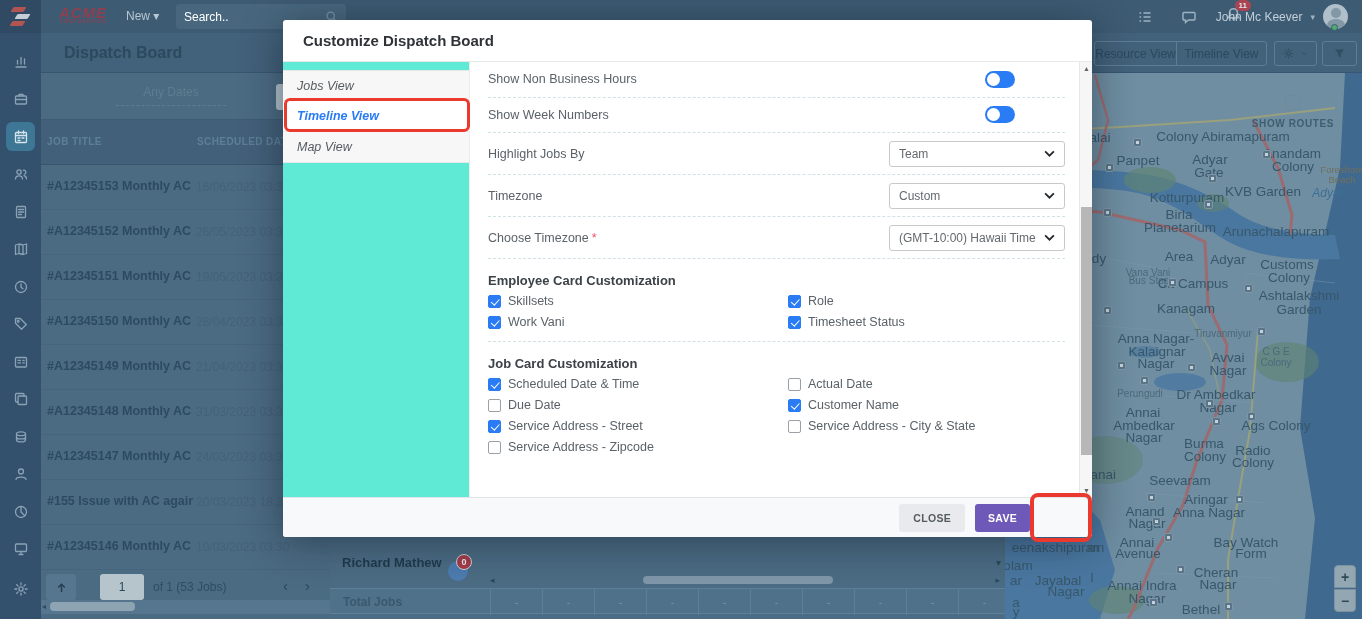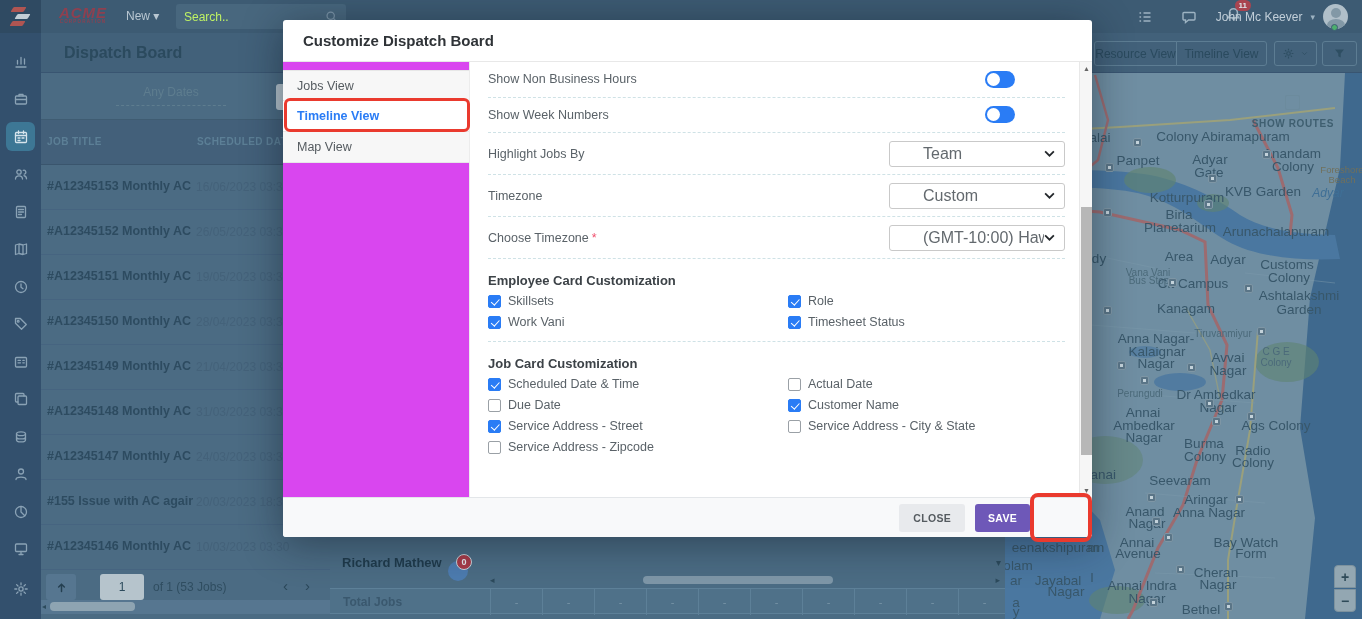--- a/index.html
+++ b/index.html
@@ -8,21 +8,21 @@
 
   
   #topbar { position:absolute; left:0; top:0; width:1362px; height:33px; background:#3d5b73; z-index:5; }
   #logo-tile { position:absolute; left:0; top:0; width:41px; height:33px; background:#2f4a62; }
   .lz { position:absolute; transform:skewX(-32deg); border-radius:1px; }
   #acme { position:absolute; left:52px; top:4px; width:62px; text-align:center; }
   #acme .big { font-size:15px; font-weight:bold; color:#8e4050; letter-spacing:1px; font-style:italic; }
   #acme .sub { font-size:4.5px; font-weight:bold; color:#8e4050; letter-spacing:1.2px; margin-top:-2px; }
   #new-btn { position:absolute; left:126px; top:9px; font-size:12px; color:#b9c7d2; }
   #searchbox { position:absolute; left:176px; top:4px; width:170px; height:25px; background:#48677e; border-radius:3px; display:flex; align-items:center; padding:0 8px; justify-content:space-between; }
-  #searchbox .ph { font-size:12px; color:#bef264; }
+  #searchbox .ph { font-size:12px; color:#ffffff; }
   .hicon { color:#9db3c2; }
   #icons-right { position:absolute; right:120px; top:0; height:33px; display:flex; align-items:center; gap:28px; }
   #bell-wrap { position:relative; }
   #bell-badge { position:absolute; top:-6px; right:-9px; background:#a94450; color:#dfe7ec; font-size:8px; font-weight:bold; border-radius:7px; padding:1px 4px; }
   #user-area { position:absolute; right:14px; top:0; height:33px; display:flex; align-items:center; gap:8px; }
   #user-name { font-size:12px; color:#c2cfd9; }
   #avatar { position:relative; width:25px; height:25px; border-radius:50%; background:#b0bfc9; overflow:hidden; }
   #avatar .head { position:absolute; left:7.5px; top:4px; width:10px; height:10px; border-radius:50%; background:#8298a6; }
   #avatar .bodyp { position:absolute; left:3.5px; top:15px; width:18px; height:12px; border-radius:50%; background:#8298a6; }
   #status-dot { position:absolute; right:10px; top:24px; width:7px; height:7px; border-radius:50%; background:#4caf6e; border:1px solid #3d5b73; z-index:2; }
@@ -89,34 +89,34 @@
   #show-routes .lbl { font-size:10px; font-weight:bold; letter-spacing:.6px; color:#3f5f70; }
   #zoomctl { position:absolute; right:6px; bottom:7px; width:22px; z-index:3; }
   .zbtn { width:22px; height:23px; background:#93a7b2; border:1px solid #7d929e; color:#2e4a58; font-size:14px; font-weight:bold; display:flex; align-items:center; justify-content:center; }
   .zbtn.zi { border-radius:4px 4px 0 0; }
   .zbtn.zo { border-radius:0 0 4px 4px; margin-top:1px; }
 
   
   #modal { position:absolute; left:283px; top:20px; width:809px; height:517px; background:#fff; border-radius:3px; box-shadow:0 6px 40px rgba(10,20,30,.45); z-index:10; }
   #m-title { height:42px; border-bottom:1px solid #e8e8e8; display:flex; align-items:center; padding-left:20px; font-size:15px; font-weight:bold; color:#2f3337; }
   #m-body { position:absolute; left:0; top:42px; width:809px; height:435px; }
-  #m-nav { position:absolute; left:0; top:0; width:187px; height:435px; background:#d946ef; border-right:1px solid #ececec; padding-top:8px; }
+  #m-nav { position:absolute; left:0; top:0; width:187px; height:435px; background:#5eead4; border-right:1px solid #ececec; padding-top:8px;font-style:italic; }
   .nav-item { height:31px; display:flex; align-items:center; padding-left:14px; font-size:12.5px; color:#555b60; background:#f7f7f7; border-bottom:1px solid #e7e7e7; }
   .nav-item:first-child { border-top:1px solid #e7e7e7; }
   .nav-item.active { background:#fff; color:#2a7cf5; font-weight:bold; }
   #m-content { position:absolute; left:187px; top:0; width:609px; height:435px; padding:0 14px 0 18px; }
   .set-row { display:flex; align-items:center; justify-content:space-between; border-bottom:1px dashed #cfe2e6; }
   .set-row.t { height:35.5px; }
   .set-row.s { height:42px;gap:28px; }
   .set-label { font-size:12.5px; color:#5a6268; }
   .req { color:#f0506e; margin-left:3px; }
   .tog { position:relative; width:30px; height:17px; border-radius:9px; background:#2a7cf5; margin-right:50px; }
   .tog::after { content:""; position:absolute; left:2px; top:2px; width:13px; height:13px; border-radius:50%; background:#fff; }
   .sel { width:176px; height:26px; border:1px solid #c9c9c9; border-radius:3px; display:flex; align-items:center; justify-content:space-between; padding:0 9px; }
-  .sel .v { font-size:16px; color:#63696e; white-space:nowrap; overflow:hidden;margin-left:24px; }
+  .sel .v { font-size:12px; color:#63696e; white-space:nowrap; overflow:hidden; }
   .sel svg { flex:none; stroke:#23272b; stroke-width:2; fill:none; }
   .sec-title { font-size:13px; font-weight:bold; color:#3c4247; margin:14px 0 6px 0; }
   .cb-grid { display:grid; grid-template-columns:300px 1fr; row-gap:7px; }
   .cb-item { display:flex; align-items:center; gap:7px; }
   .cb { position:relative; width:13px; height:13px; border:1px solid #9aa0a6; border-radius:2px; background:#fff; flex:none; }
   .cb.on { background:#2a7cf5; border-color:#2a7cf5; }
   .cb.on::after { content:""; position:absolute; left:4px; top:1.5px; width:3.5px; height:6.5px; border-right:1.6px solid #fff; border-bottom:1.6px solid #fff; transform:rotate(42deg); }
   .cb-label { font-size:12.5px; color:#5a6268; }
   .sec-sep { border-bottom:1px dashed #cfe2e6; margin-top:12px; }
   #m-scroll { position:absolute; right:0; top:0; width:13px; height:435px; background:#f6f6f6; border-left:1px solid #e8e8e8; }

